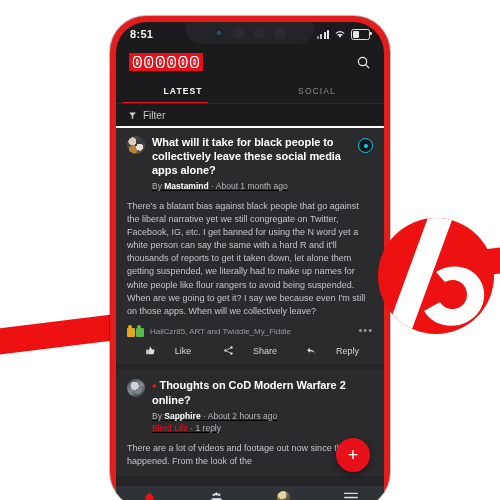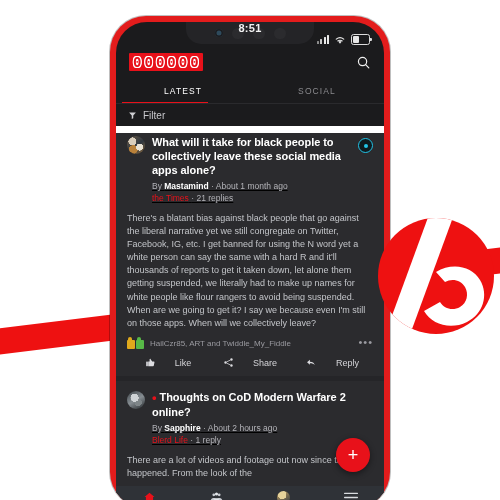--- a/index.html
+++ b/index.html
@@ -60,21 +60,21 @@
     display:flex;align-items:center;justify-content:center;gap:9px;
   }
   .cam{width:8px;height:8px;border-radius:50%;background:#2e4a5c;
        box-shadow:inset 0 0 0 1.5px #1c1c1f;}
   .sens{width:12px;height:11px;border-radius:6px;background:#2b2b2e;}
 
   
   .statusbar{
     height:24px;display:flex;align-items:center;
     padding:0 14px;color:#f2f2f2;font-size:11px;font-weight:bold;
-    position:relative;z-index:5;flex-direction:column;
+    position:relative;z-index:5;
   }
   .sb-time{letter-spacing:.3px;}
   .sb-right{margin-left:auto;display:flex;align-items:center;gap:5px;}
   .bars{display:flex;align-items:flex-end;gap:1.5px;height:9px;}
   .bars i{display:block;width:2px;background:#e9e9e9;border-radius:.5px;}
   .bars i:nth-child(1){height:3px;background:#8c8c8c;}
   .bars i:nth-child(2){height:5px;background:#c9c9c9;}
   .bars i:nth-child(3){height:7px;}
   .bars i:nth-child(4){height:9px;}
   .batt{width:17px;height:9px;border:1.3px solid #dcdcdc;border-radius:2.5px;position:relative;}
@@ -99,31 +99,31 @@
       -1px 0 #fff, 1px 0 #fff, 0 -1px #fff, 0 1px #fff,
       -1px -1px #fff, 1px -1px #fff, -1px 1px #fff, 1px 1px #fff;
     line-height:1;
   }
   .search-ico{margin-left:auto;}
 
   
   .tabs{display:flex;height:26px;align-items:stretch;position:relative;z-index:5;}
   .tab{flex:1;display:flex;align-items:center;justify-content:center;
        font-size:8.5px;letter-spacing:1.1px;color:#8a8a8e;}
-  .tab.active{color:#ffffff;}
+  .tab.active{color:#ffffff;font-weight:bold;}
   .tab.active::after{
     content:"";position:absolute;bottom:0;left:6px;width:86px;height:2px;background:#e8111a;
   }
   .tabs::after{content:"";position:absolute;bottom:0;left:0;right:0;height:1px;background:#2a2a2d;}
 
   
   .filter-row{
     height:22px;display:flex;align-items:center;gap:6px;
     padding:0 12px;background:#1b1b1d;color:#c9c9cd;font-size:10px;
-    border-bottom:7px solid #ffffff;position:relative;z-index:5;
+    border-bottom:2px solid #ffffff;position:relative;z-index:5;
   }
 
   
   .feed{
     position:absolute;left:0;right:0;top:104px;bottom:22px;
     background:#252528;overflow:hidden;
   }
   .post{background:#2b2b2e;padding:9px 11px 8px;margin-bottom:5px;}
   .post-head{display:flex;gap:7px;align-items:flex-start;}
   .avatar{
@@ -273,24 +273,20 @@
             <div class="post-title">What will it take for black people to collectively leave these social media apps alone?</div>
             <div class="eye-badge">
                 <i></i>
               </div>
           </div>
           <div class="meta">
             <div class="m1">
               <span>By </span><b>Mastamind</b>
               <span>· About 1 month ago</span>
             </div>
-            <div class="m2">
-              <span class="cat">the Times</span>
-              <span>· 21 replies</span>
-            </div>
           </div>
           <div class="body-text">There's a blatant bias against black people that go against the liberal narrative yet we still congregate on Twitter, Facebook, IG, etc. I get banned for using the N word yet a white person can say the same with a hard R and it'll thousands of reports to get it taken down, let alone them getting suspended, we literally had to make up names for white people like flour rangers to avoid being suspended. When are we going to get it? I say we because even I'm still on those apps. When will we collectively leave?</div>
 
           <div class="reactions">
             <div class="react-ico">
               <div class="thumb y"></div>
               <div class="thumb g"></div>
             </div>
             <div class="react-names">HailCzr85, ART and Twiddle_My_Fiddle</div>
             <div class="more-dots">•••</div>

